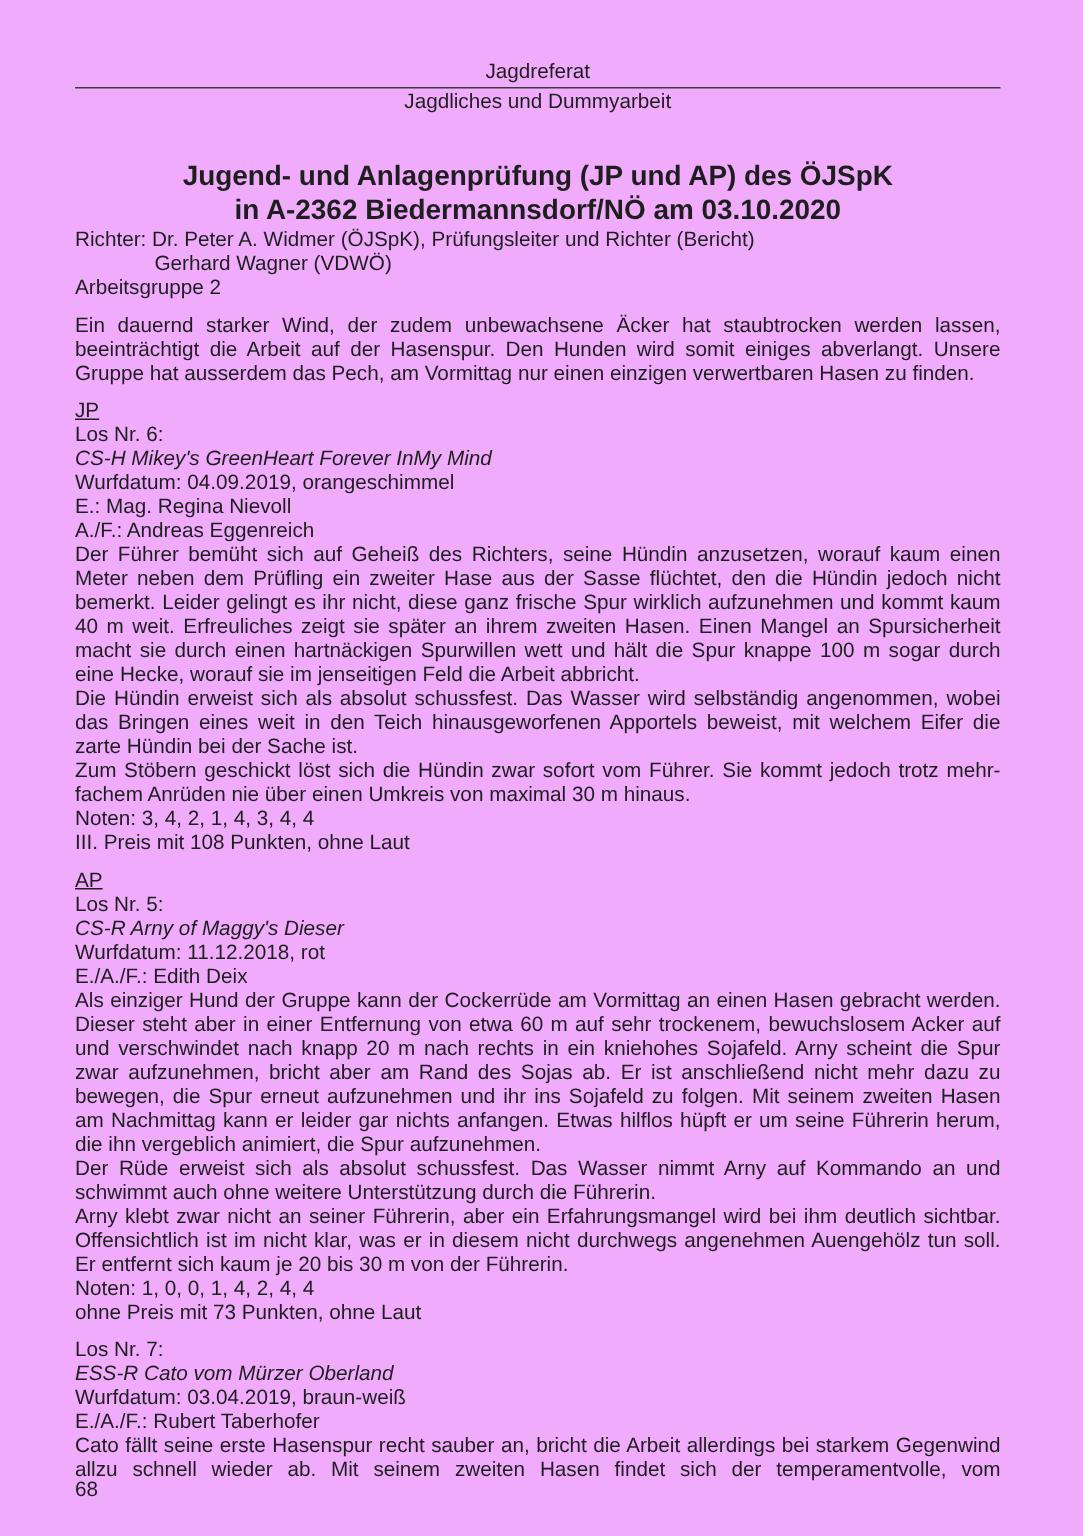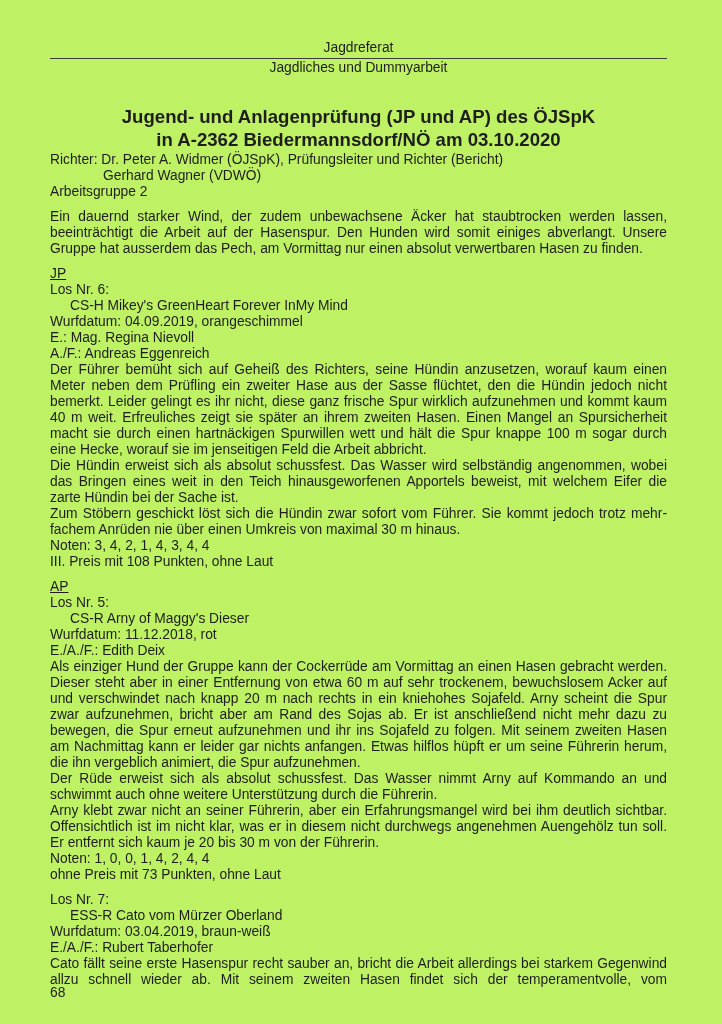--- a/index.html
+++ b/index.html
@@ -1,21 +1,21 @@
 <!DOCTYPE html>
 <html lang="de"><head>
 <meta charset="utf-8">
 <style>
   html,body{margin:0;padding:0;background:#ffffff;}
   .page{
     position:relative;
     width:722px;height:1024px;
     box-sizing:border-box;
     padding:40px 55px 0 50px;
-    background:#bef264;
+    background:#f0abfc;
     font-family:"Liberation Sans",sans-serif;
     font-size:13.8px;
     line-height:16px;
     color:#1e1e1e;
     overflow:hidden;
   }
   .center{text-align:center;}
   .rule{border:none;border-top:1.5px solid #3c3c3c;margin:2px 0 1px 0;height:0;}
   .doc-title{
     font-weight:bold;
@@ -23,21 +23,21 @@
     line-height:23px;
     text-align:center;
     margin-top:29px;
   }
   .judges{margin-top:1px;}
   .judge-indent{padding-left:53px;}
   .block{margin-top:9px;}
   .just{text-align:justify;}
   .just-all{text-align:justify;text-align-last:justify;}
   .sec-head{font-weight:normal;text-decoration:underline;}
-  .dog{margin-left:20px;}
+  .dog{font-style:italic;}
   .pagenum{position:absolute;left:50px;bottom:23px;margin-top:43px;}
 </style>
 </head>
 <body>
 
 <div class="page">
 
   <div class="center">Jagdreferat</div>
   <hr class="rule">
   <div class="center">Jagdliches und Dummyarbeit</div>
@@ -46,21 +46,21 @@
     <div>Jugend- und Anlagenprüfung (JP und AP) des ÖJSpK</div>
     <div>in A-2362 Biedermannsdorf/NÖ am 03.10.2020</div>
   </div>
 
   <div class="judges">
     <div>Richter: Dr. Peter A. Widmer (ÖJSpK), Prüfungsleiter und Richter (Bericht)</div>
     <div class="judge-indent">Gerhard Wagner (VDWÖ)</div>
     <div>Arbeitsgruppe 2</div>
   </div>
 
-  <div class="block just">Ein dauernd starker Wind, der zudem unbewachsene Äcker hat staubtrocken werden lassen, beeinträchtigt die Arbeit auf der Hasenspur. Den Hunden wird somit einiges abverlangt. Unsere Gruppe hat ausserdem das Pech, am Vormittag nur einen absolut verwertbaren Hasen zu finden.</div>
+  <div class="block just">Ein dauernd starker Wind, der zudem unbewachsene Äcker hat staubtrocken werden lassen, beeinträchtigt die Arbeit auf der Hasenspur. Den Hunden wird somit einiges abverlangt. Unsere Gruppe hat ausserdem das Pech, am Vormittag nur einen einzigen verwertbaren Hasen zu finden.</div>
 
   <div class="block">
     <div class="sec-head">JP</div>
     <div>Los Nr. 6:</div>
     <div class="dog">CS-H Mikey's GreenHeart Forever InMy Mind</div>
     <div>Wurfdatum: 04.09.2019, orangeschimmel</div>
     <div>E.: Mag. Regina Nievoll</div>
     <div>A./F.: Andreas Eggenreich</div>
     <div class="just">Der Führer bemüht sich auf Geheiß des Richters, seine Hündin anzusetzen, worauf kaum einen Meter neben dem Prüfling ein zweiter Hase aus der Sasse flüchtet, den die Hündin jedoch nicht bemerkt. Leider gelingt es ihr nicht, diese ganz frische Spur wirklich aufzunehmen und kommt kaum 40 m weit. Erfreuliches zeigt sie später an ihrem zweiten Hasen. Einen Mangel an Spursi­cherheit macht sie durch einen hartnäckigen Spurwillen wett und hält die Spur knappe 100 m sogar durch eine Hecke, worauf sie im jenseitigen Feld die Arbeit abbricht.</div>
     <div class="just">Die Hündin erweist sich als absolut schussfest. Das Wasser wird selbständig angenommen, wobei das Bringen eines weit in den Teich hinausgeworfenen Apportels beweist, mit welchem Eifer die zarte Hündin bei der Sache ist.</div>

